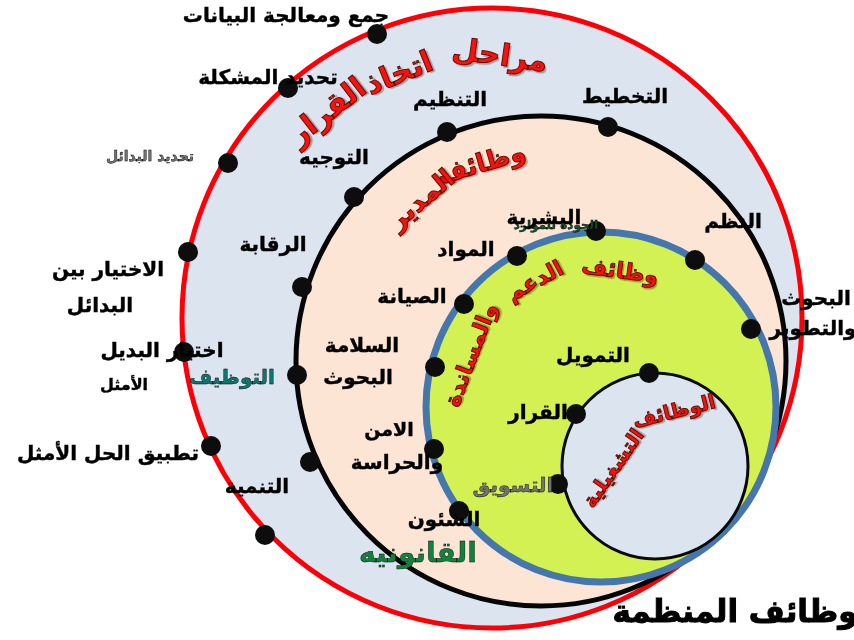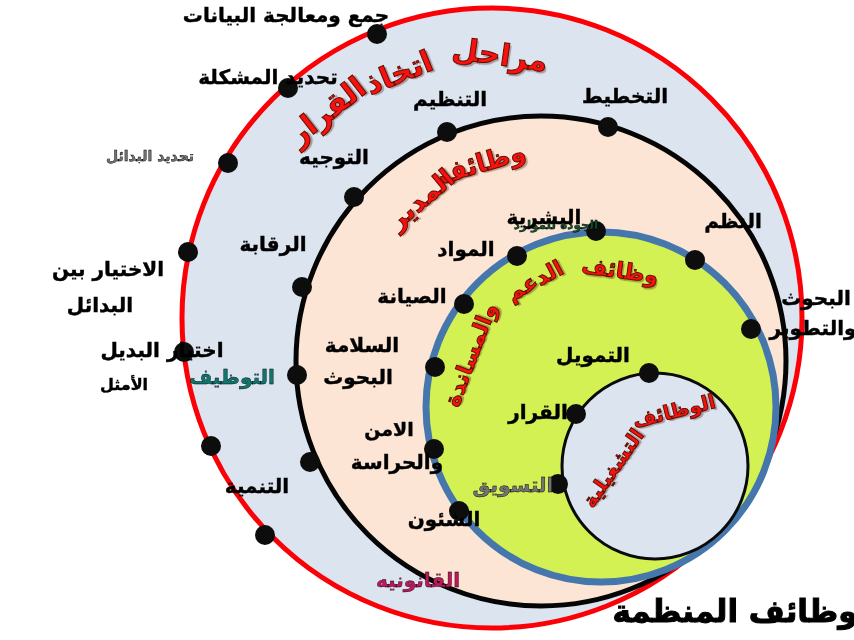--- a/index.html
+++ b/index.html
@@ -59,39 +59,40 @@
       <circle cx="558" cy="484" r="10" fill="#0d0d0d" stroke="none" stroke-width="0"></circle>
     </svg>
   <div class="bottom-title" style="left: 735px; top: 611px; font-size: 31px;">وظائف المنظمة</div>
 <div class="lbl" style="left: 286px; top: 15px; font-size: 20px; color: rgb(0, 0, 0);">جمع ومعالجة البيانات</div>
     <div class="lbl" style="left: 268px; top: 77px; font-size: 20px; color: rgb(0, 0, 0);">تحديد المشكلة</div>
     <div class="lbl" style="left: 150px; top: 156px; font-size: 14px; color: #737373;">تحديد البدائل</div>
     <div class="lbl" style="left: 108px; top: 269px; font-size: 20px; color: rgb(0, 0, 0);">الاختيار بين</div>
     <div class="lbl" style="left: 100px; top: 305px; font-size: 20px; color: rgb(0, 0, 0);">البدائل</div>
     <div class="lbl" style="left: 162px; top: 350px; font-size: 20px; color: rgb(0, 0, 0);">اختيار البديل</div>
     <div class="lbl" style="left: 124px; top: 385px; font-size: 16px; color: rgb(0, 0, 0);">الأمثل</div>
+    <div class="lbl" style="left: 108px; top: 453px; font-size: 20px; color: rgb(0, 0, 0);">تطبيق الحل الأمثل</div>
     <div class="lbl" style="left: 625px; top: 96px; font-size: 20px; color: rgb(0, 0, 0);">التخطيط</div>
     <div class="lbl" style="left: 450px; top: 99px; font-size: 20px; color: rgb(0, 0, 0);">التنظيم</div>
     <div class="lbl" style="left: 334px; top: 157px; font-size: 20px; color: rgb(0, 0, 0);">التوجيه</div>
     <div class="lbl" style="left: 273px; top: 244px; font-size: 20px; color: rgb(0, 0, 0);">الرقابة</div>
     <div class="lbl" style="left: 232px; top: 377px; font-size: 20px; color: #0f766e;">التوظيف</div>
     <div class="lbl" style="left: 257px; top: 466px; font-size: 20px; color: rgb(0, 0, 0); margin-top: 20px;">التنمية</div>
     <div class="lbl" style="left: 556px; top: 189px; font-size: 12px; color: #14532d; margin-top: 36px;">الجودة للموارد</div>
     <div class="lbl" style="left: 544px; top: 217px; font-size: 20px; color: rgb(0, 0, 0);">البشرية</div>
     <div class="lbl" style="left: 733px; top: 221px; font-size: 20px; color: rgb(0, 0, 0);">النظم</div>
     <div class="lbl" style="left: 816px; top: 298px; font-size: 20px; color: rgb(0, 0, 0);">البحوث</div>
     <div class="lbl" style="left: 813px; top: 328px; font-size: 20px; color: rgb(0, 0, 0);">والتطوير</div>
     <div class="lbl" style="left: 466px; top: 249px; font-size: 20px; color: rgb(0, 0, 0);">المواد</div>
     <div class="lbl" style="left: 412px; top: 296px; font-size: 20px; color: rgb(0, 0, 0);">الصيانة</div>
     <div class="lbl" style="left: 362px; top: 345px; font-size: 20px; color: rgb(0, 0, 0);">السلامة</div>
     <div class="lbl" style="left: 358px; top: 377px; font-size: 20px; color: rgb(0, 0, 0);">البحوث</div>
     <div class="lbl" style="left: 389px; top: 429px; font-size: 19px; color: rgb(0, 0, 0);">الامن</div>
     <div class="lbl" style="left: 397px; top: 462px; font-size: 20px; color: rgb(0, 0, 0);">والحراسة</div>
     <div class="lbl" style="left: 444px; top: 519px; font-size: 20px; color: rgb(0, 0, 0);">الشئون</div>
-    <div class="lbl" style="left: 418px; top: 553px; font-size: 20px; color: #be185d; margin-top: 27px;">القانونيه</div>
+    <div class="lbl" style="left: 418px; top: 553px; font-size: 28px; color: #15803d;">القانونيه</div>
     <div class="lbl" style="left: 593px; top: 355px; font-size: 20px; color: rgb(0, 0, 0);">التمويل</div>
     <div class="lbl" style="left: 538px; top: 412px; font-size: 20px; color: rgb(0, 0, 0);">القرار</div>
     <div class="lbl" style="left: 513px; top: 485px; font-size: 20px; color: #737373;">التسويق</div>
     <div class="curved" style="left: 500px; top: 55px; font-size: 30px; color: rgb(251, 15, 15); transform: translate(-50%, -50%) rotate(8deg);">مراحل</div>
     <div class="curved" style="left: 399px; top: 73px; font-size: 30px; color: rgb(251, 15, 15); transform: translate(-50%, -50%) rotate(-22deg);">اتخاذ</div>
     <div class="curved" style="left: 327px; top: 111px; font-size: 30px; color: rgb(251, 15, 15); transform: translate(-50%, -50%) rotate(-38deg);">القرار</div>
     <div class="curved" style="left: 481px; top: 163px; font-size: 26px; color: rgb(251, 15, 15); transform: translate(-50%, -50%) rotate(-16deg);">وظائف</div>
     <div class="curved" style="left: 421px; top: 199px; font-size: 26px; color: rgb(251, 15, 15); transform: translate(-50%, -50%) rotate(-40deg);">المدير</div>
     <div class="curved" style="left: 620px; top: 271px; font-size: 22px; color: rgb(251, 15, 15); transform: translate(-50%, -50%) rotate(8deg);">وظائف</div>
     <div class="curved" style="left: 535px; top: 281px; font-size: 22px; color: rgb(251, 15, 15); transform: translate(-50%, -50%) rotate(-28deg);">الدعم</div>

